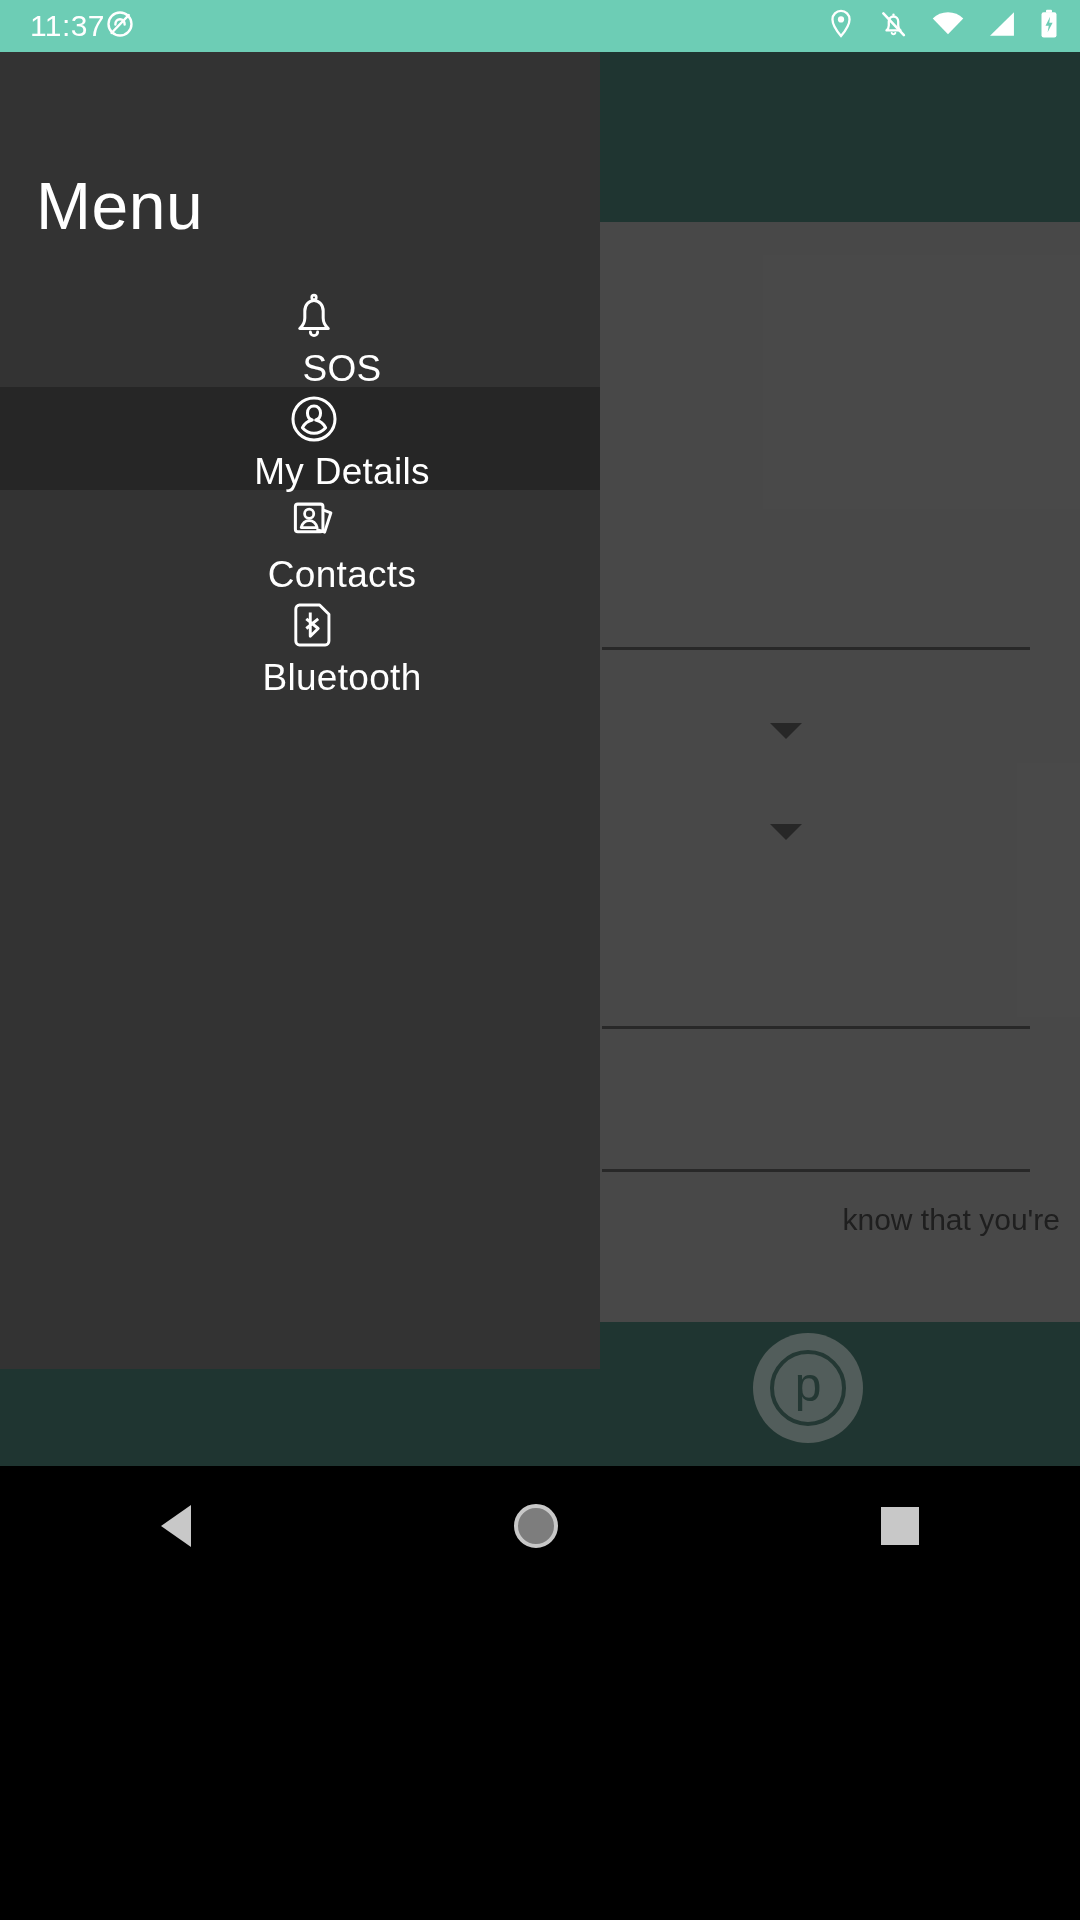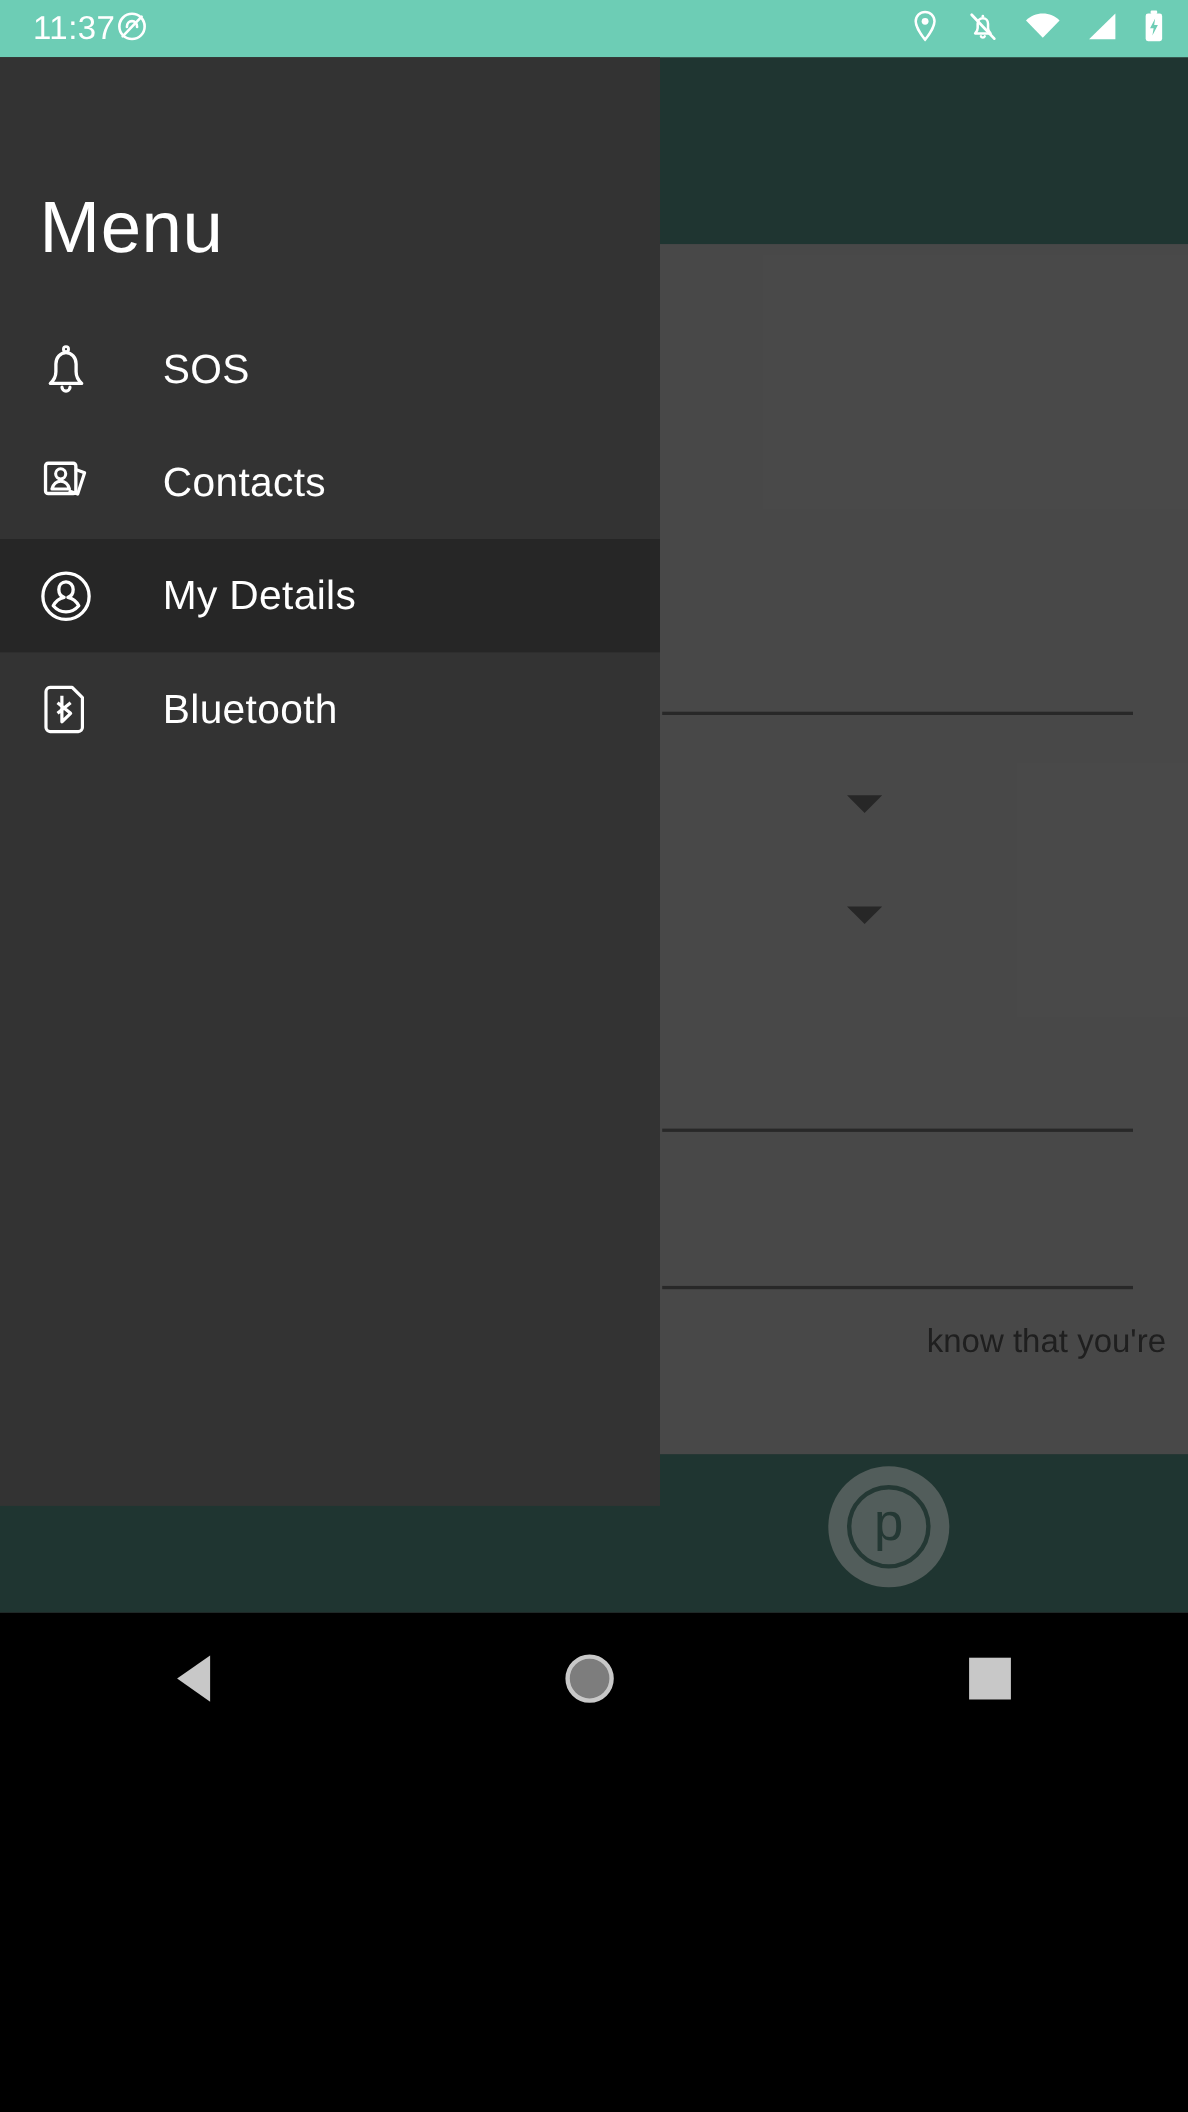--- a/index.html
+++ b/index.html
@@ -74,20 +74,21 @@
     background:#333333;
   }
   #drawer-title {
     position:absolute; left:36px; top:116px;
     font-size:66px; color:#ffffff; font-weight:400; letter-spacing:0.5px;
   }
   #menu-list { position:absolute; left:0; top:232px; width:600px; }
   .menu-item {
     display:flex; align-items:center; height:103px; width:600px;
     padding-left:28px;
+    flex-direction:column;
   }
   .menu-item.selected { background:#262626; }
   .menu-icon {
     width:64px; height:64px; flex:0 0 64px;
     display:flex; align-items:center; justify-content:center;
   }
   .menu-label {
     margin-left:56px; font-size:37px; color:#ffffff; font-weight:400;
     letter-spacing:0.3px;
   }
@@ -191,43 +192,43 @@
           <path d="M6.1 17.2h11.8c-1.4-1.3-2.1-2.6-2.1-4.4V9.9c0-2.4-1.7-4.3-3.8-4.3S8.2 7.5 8.2 9.9v2.9c0 1.8-.7 3.1-2.1 4.4z" fill="none" stroke="#fff" stroke-width="1.25" stroke-linejoin="round"></path>
           <path d="M10.5 18.6a1.5 1.5 0 0 0 3 0" fill="none" stroke="#fff" stroke-width="1.2" stroke-linecap="round"></path>
           <circle cx="12" cy="4.3" r="0.95" fill="none" stroke="#fff" stroke-width="1.1"></circle>
         </svg>
       </span>
       <span class="menu-label">SOS</span>
     </div>
 
 
 
+    <div class="menu-item selected">
+      <span class="menu-icon">
+        <svg width="58" height="58" viewBox="0 0 24 24">
+          <circle cx="12" cy="12" r="8.7" fill="none" stroke="#fff" stroke-width="1.25"></circle>
+          <path d="M12 6.6c-1.6 0-2.7 1.2-2.7 2.9 0 1.5.9 2.6 2 2.9-1.9.4-3.3 1.6-4.1 3.2
+                   1.2 1.4 3 2.3 4.8 2.3s3.6-.9 4.8-2.3c-.8-1.6-2.2-2.8-4.1-3.2 1.1-.3 2-1.4 2-2.9 0-1.7-1.1-2.9-2.7-2.9z" fill="none" stroke="#fff" stroke-width="1.25" stroke-linejoin="round"></path>
+        </svg>
+      </span>
+      <span class="menu-label">My Details</span>
+    </div>
+
     <div class="menu-item">
       <span class="menu-icon">
         <svg width="58" height="58" viewBox="0 0 24 24">
           <path d="M15.4 6.9l3.6 1.3-2.6 8-3.4-1.2" fill="none" stroke="#fff" stroke-width="1.2" stroke-linejoin="round"></path>
           <rect x="4.3" y="4.6" width="11.4" height="11.4" rx="1" fill="none" stroke="#fff" stroke-width="1.25"></rect>
           <circle cx="10" cy="8.6" r="1.9" fill="none" stroke="#fff" stroke-width="1.15"></circle>
           <path d="M6.7 14.3c.5-1.8 1.8-2.9 3.3-2.9s2.8 1.1 3.3 2.9z" fill="none" stroke="#fff" stroke-width="1.15" stroke-linejoin="round"></path>
         </svg>
       </span>
       <span class="menu-label">Contacts</span>
     </div>
 
-    <div class="menu-item selected">
-      <span class="menu-icon">
-        <svg width="58" height="58" viewBox="0 0 24 24">
-          <circle cx="12" cy="12" r="8.7" fill="none" stroke="#fff" stroke-width="1.25"></circle>
-          <path d="M12 6.6c-1.6 0-2.7 1.2-2.7 2.9 0 1.5.9 2.6 2 2.9-1.9.4-3.3 1.6-4.1 3.2
-                   1.2 1.4 3 2.3 4.8 2.3s3.6-.9 4.8-2.3c-.8-1.6-2.2-2.8-4.1-3.2 1.1-.3 2-1.4 2-2.9 0-1.7-1.1-2.9-2.7-2.9z" fill="none" stroke="#fff" stroke-width="1.25" stroke-linejoin="round"></path>
-        </svg>
-      </span>
-      <span class="menu-label">My Details</span>
-    </div>
-
     <div class="menu-item">
       <span class="menu-icon">
         <svg width="56" height="56" viewBox="0 0 24 24">
           <path d="M5.8 3.4h8.6l4 4v11.5c0 .9-.7 1.7-1.6 1.7H5.8c-.9 0-1.6-.8-1.6-1.7V5.1c0-.9.7-1.7 1.6-1.7z" fill="none" stroke="#fff" stroke-width="1.25" stroke-linejoin="round"></path>
           <path d="M10.4 6.6v10.2l3.4-3.3-5.1-4.1m5.1 0-5.1 4.1" fill="none" stroke="#fff" stroke-width="1.25" stroke-linejoin="round"></path>
         </svg>
       </span>
       <span class="menu-label">Bluetooth</span>
     </div>
 

